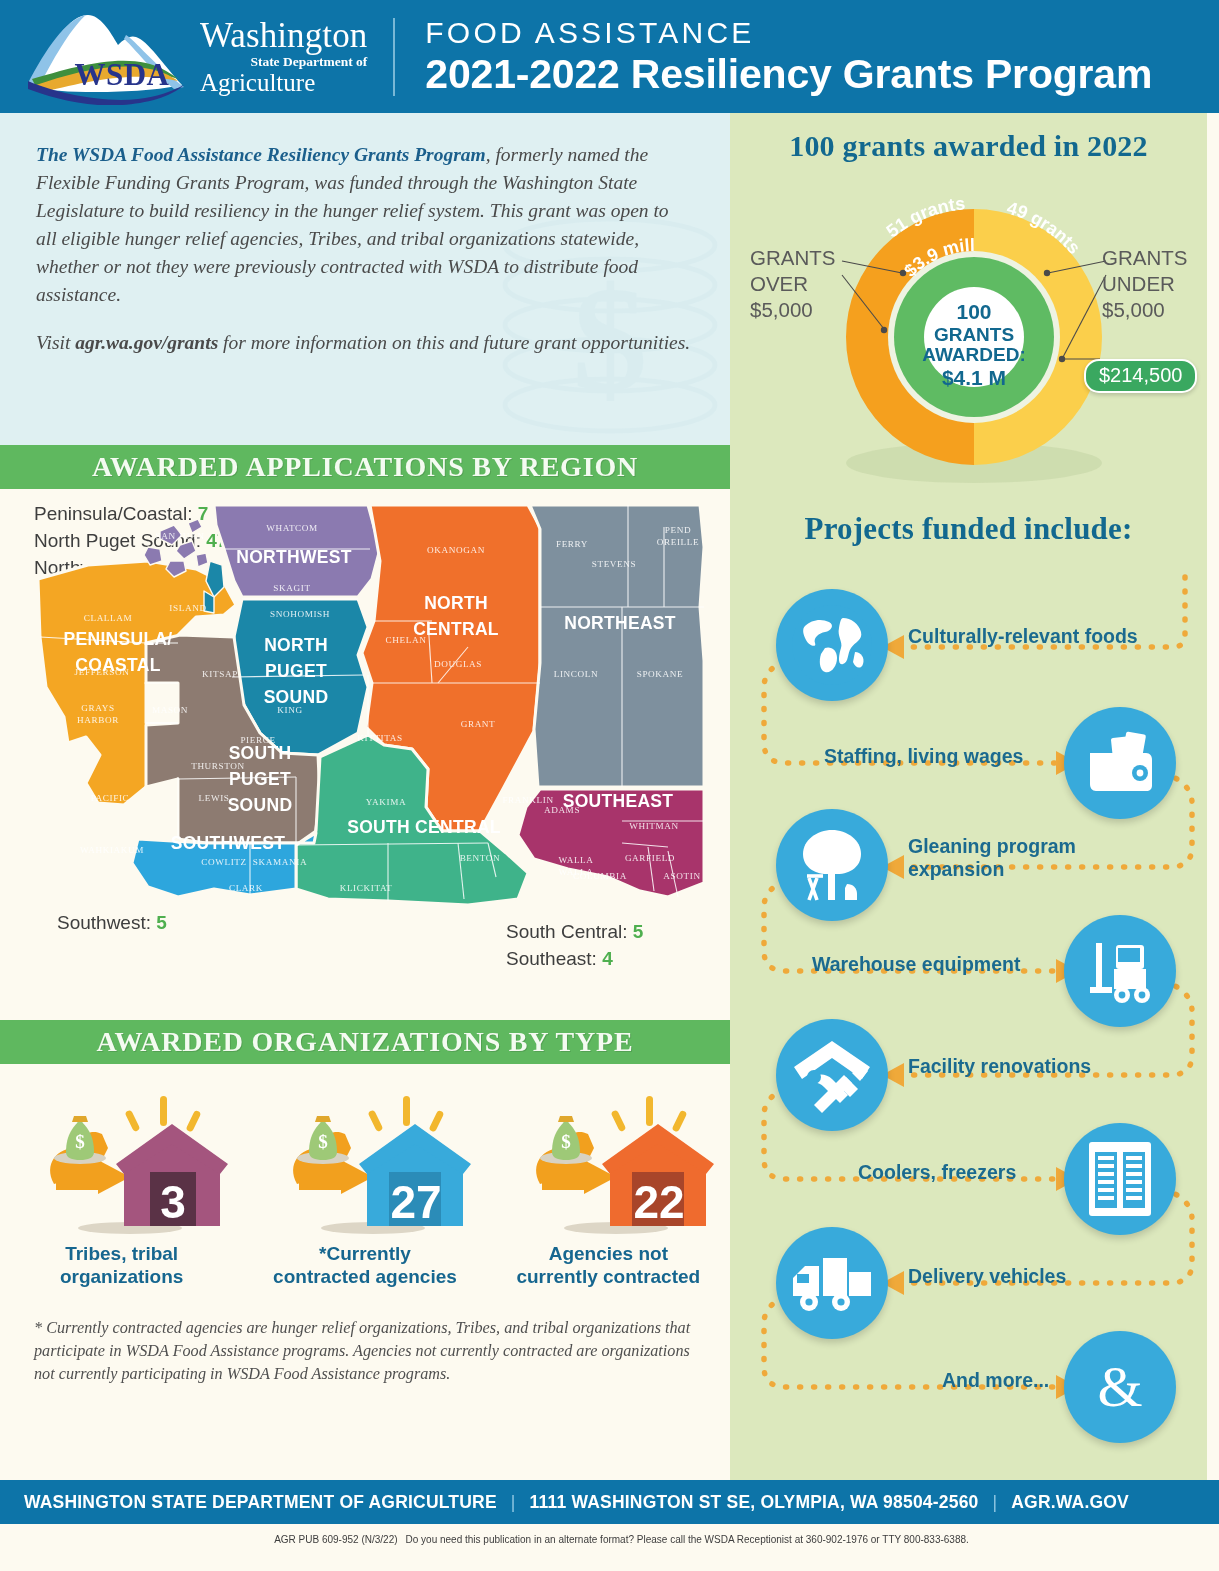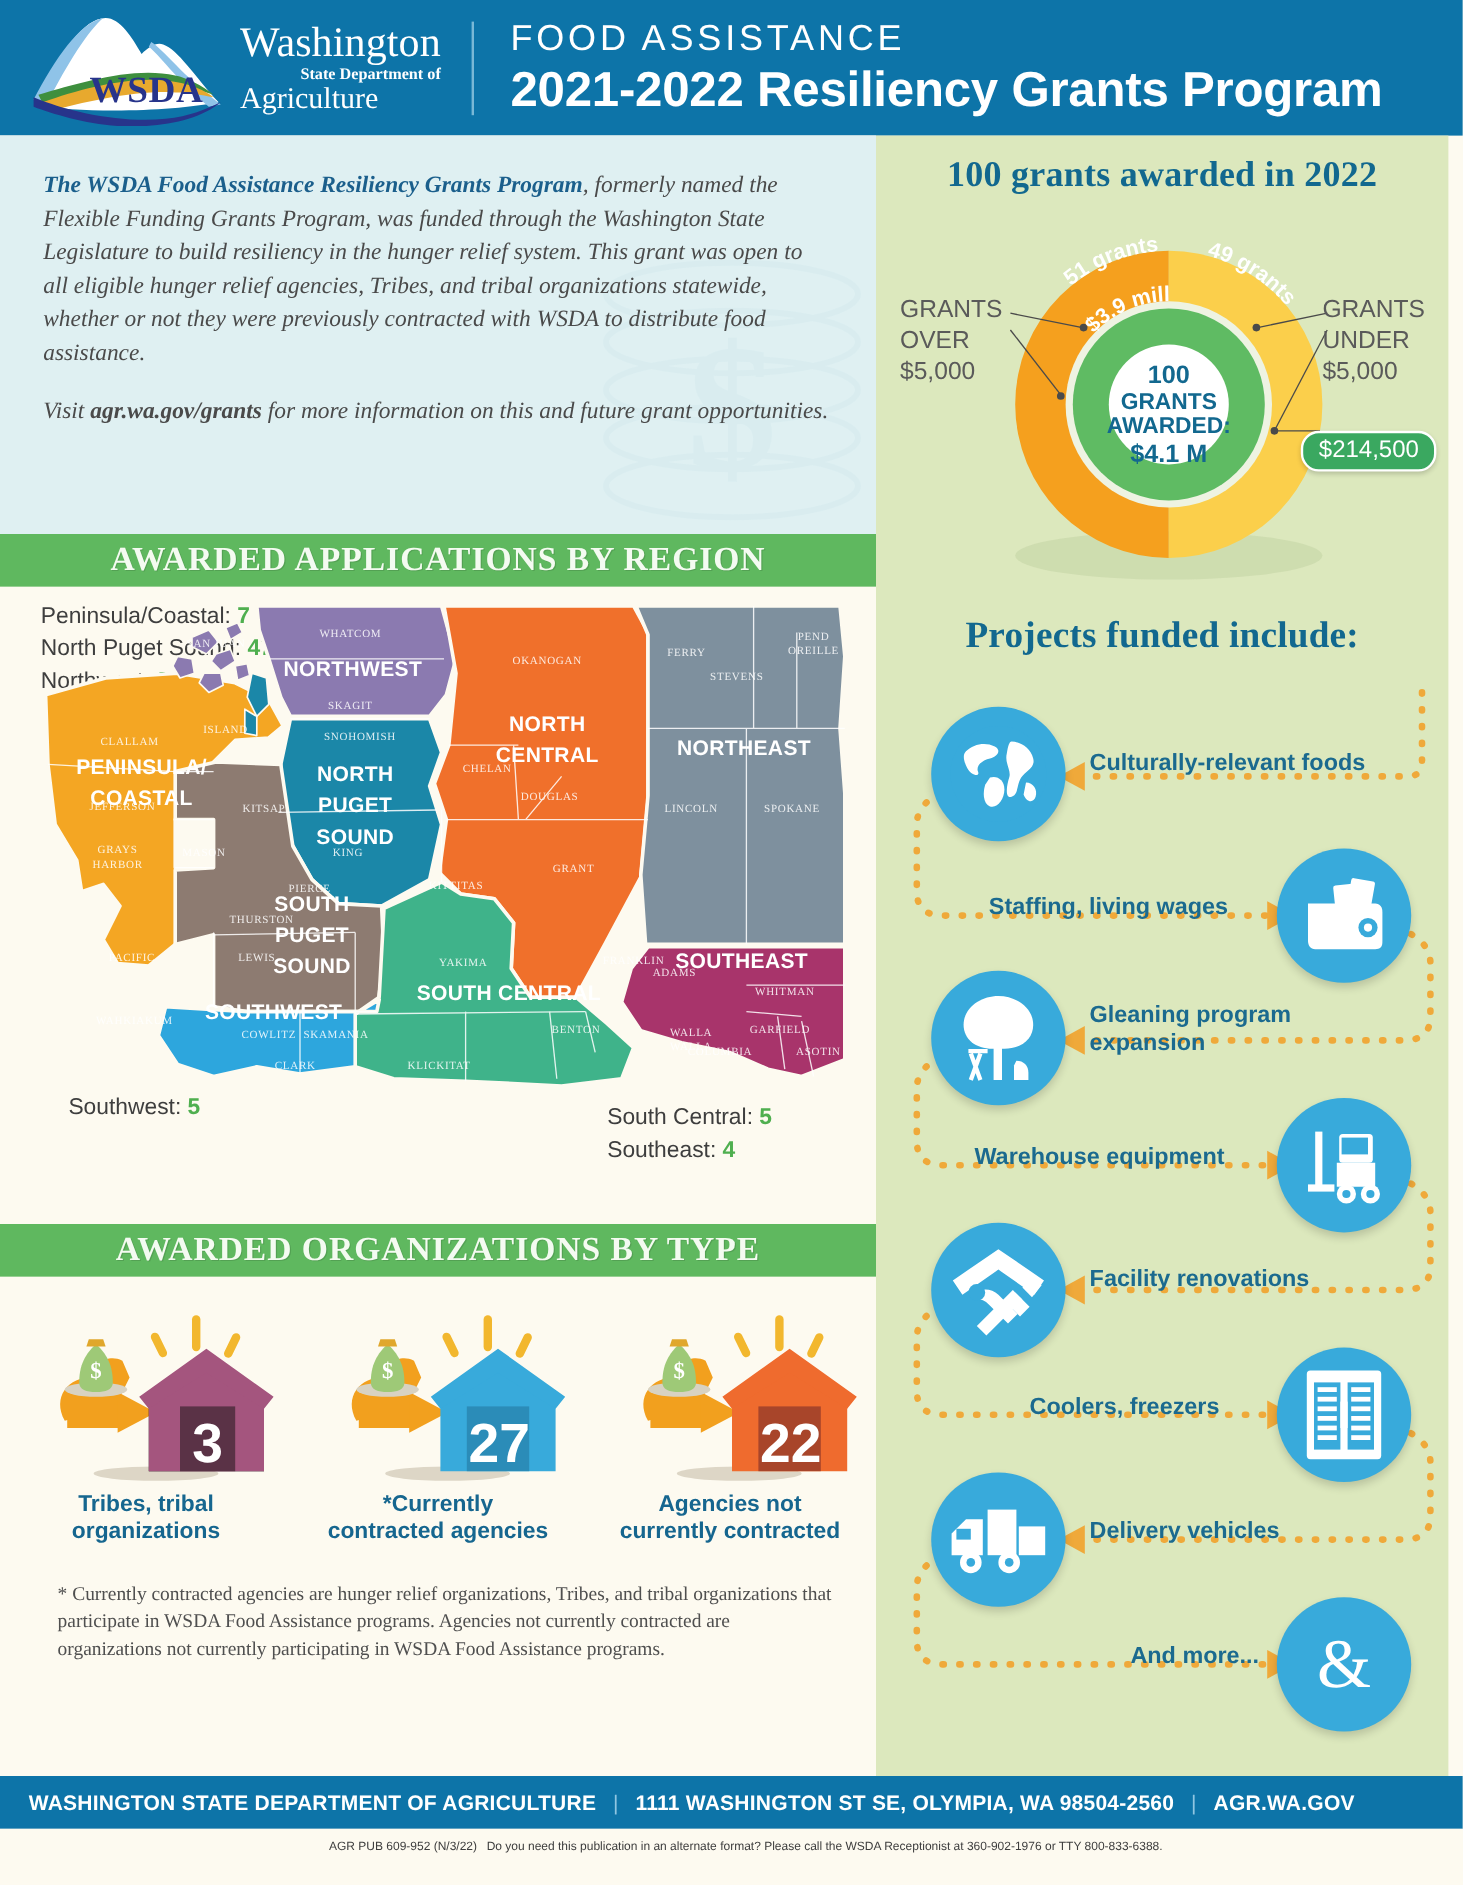--- a/index.html
+++ b/index.html
@@ -98,22 +98,22 @@
   #org-block { background:#fdfaf0; height: 245px; position:relative; }
   #org-row { display:flex; justify-content:space-around; padding-top: 22px; }
   .org-item { width: 220px; text-align:center; position:relative; }
   .org-art { height: 152px; position:relative; }
   .org-label {
     color:#16668f; font-weight:bold; font-size:19px; line-height:1.22;
     margin-top:4px;
   }
   
   #footnote {
-    background:#fdfaf0; padding: 8px 34px 0 48px;
-    font-family:"Liberation Serif", serif; 
+    background:#fdfaf0; padding: 8px 34px 0 34px;
+    font-family:"Liberation Serif", serif; font-style:italic;
     font-size: 16.2px; line-height:1.42; color:#4f4f4f;
   }
 
   
   #donut-title {
     text-align:center; color:#12688f; font-family:"Liberation Serif", serif;
     font-weight:bold; font-size:30px; padding-top: 16px; letter-spacing:.2px;
   }
   #donut-area { position:relative; height: 330px; }
   #donut-area svg { position:absolute; left:0; top:0; }

